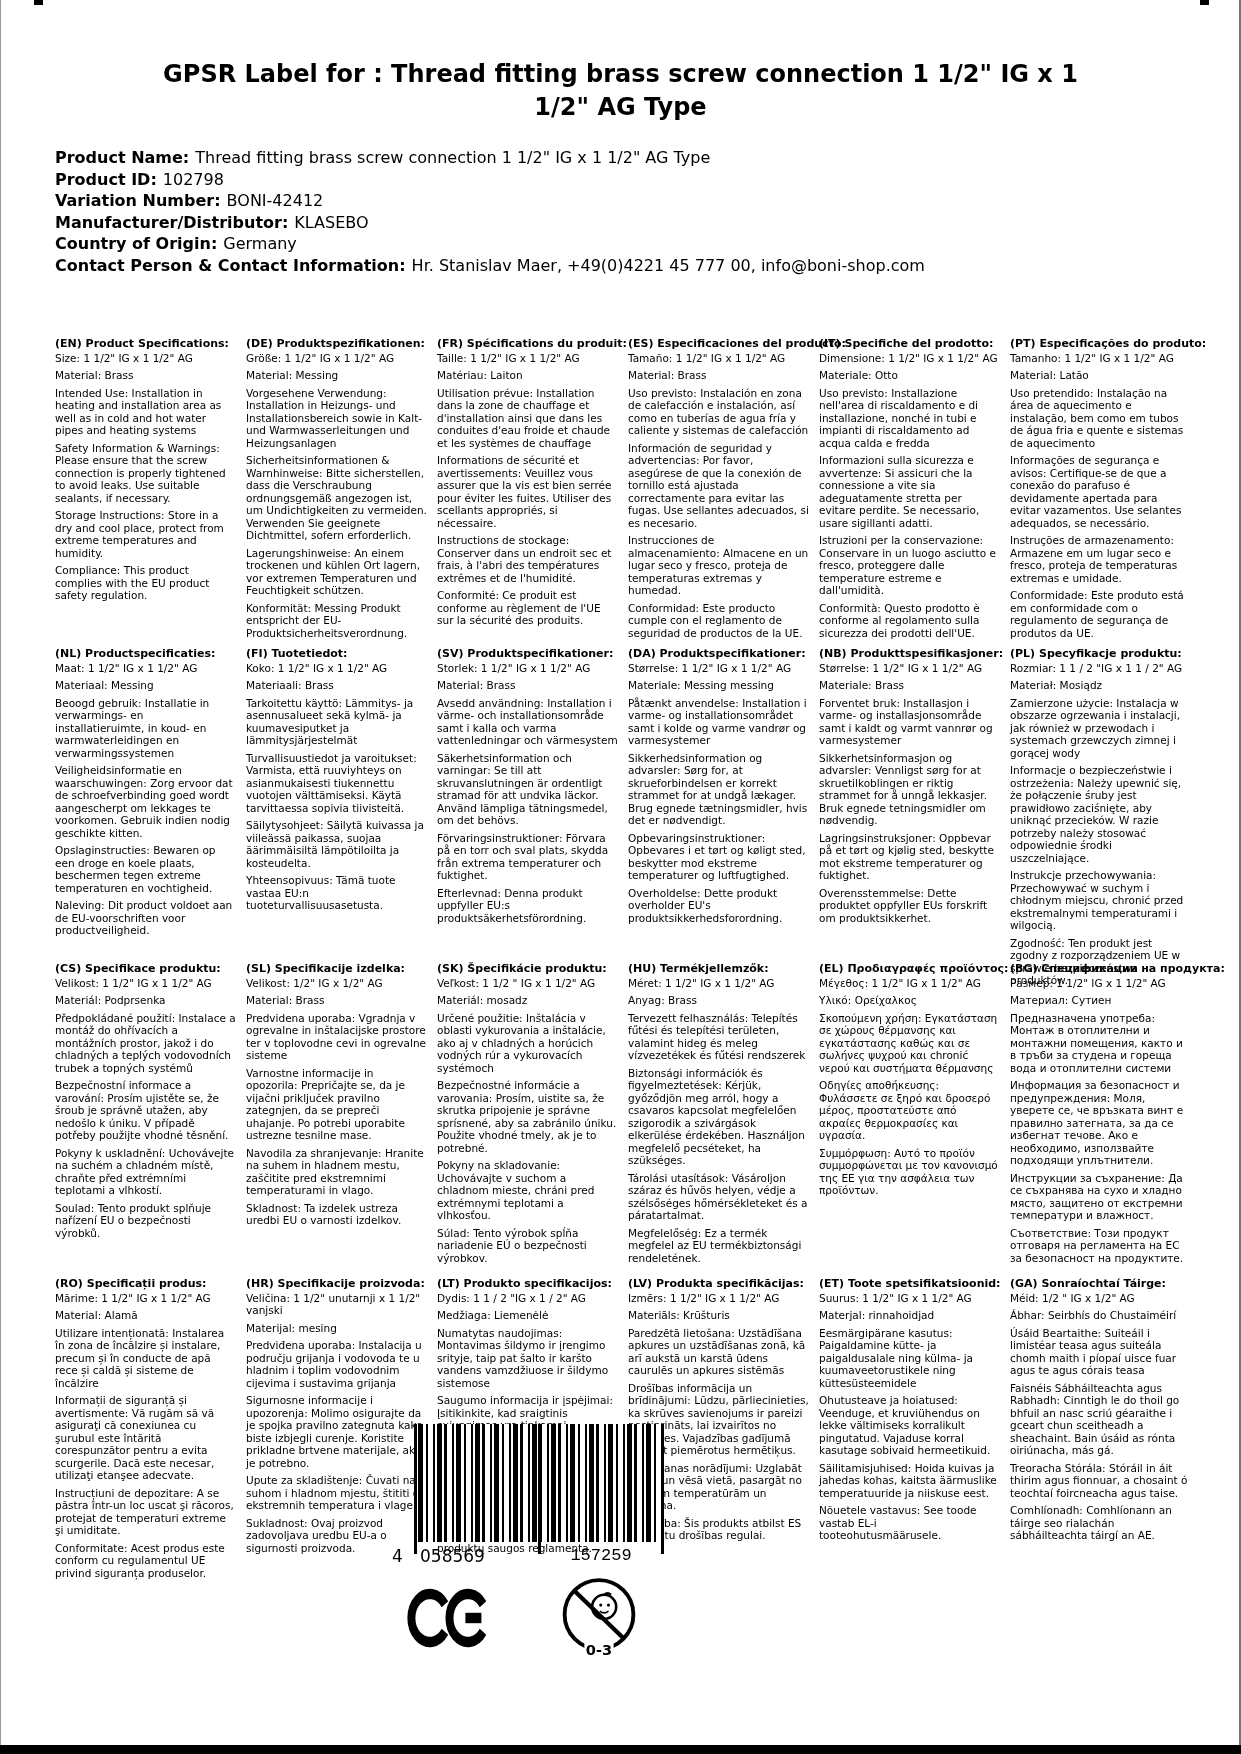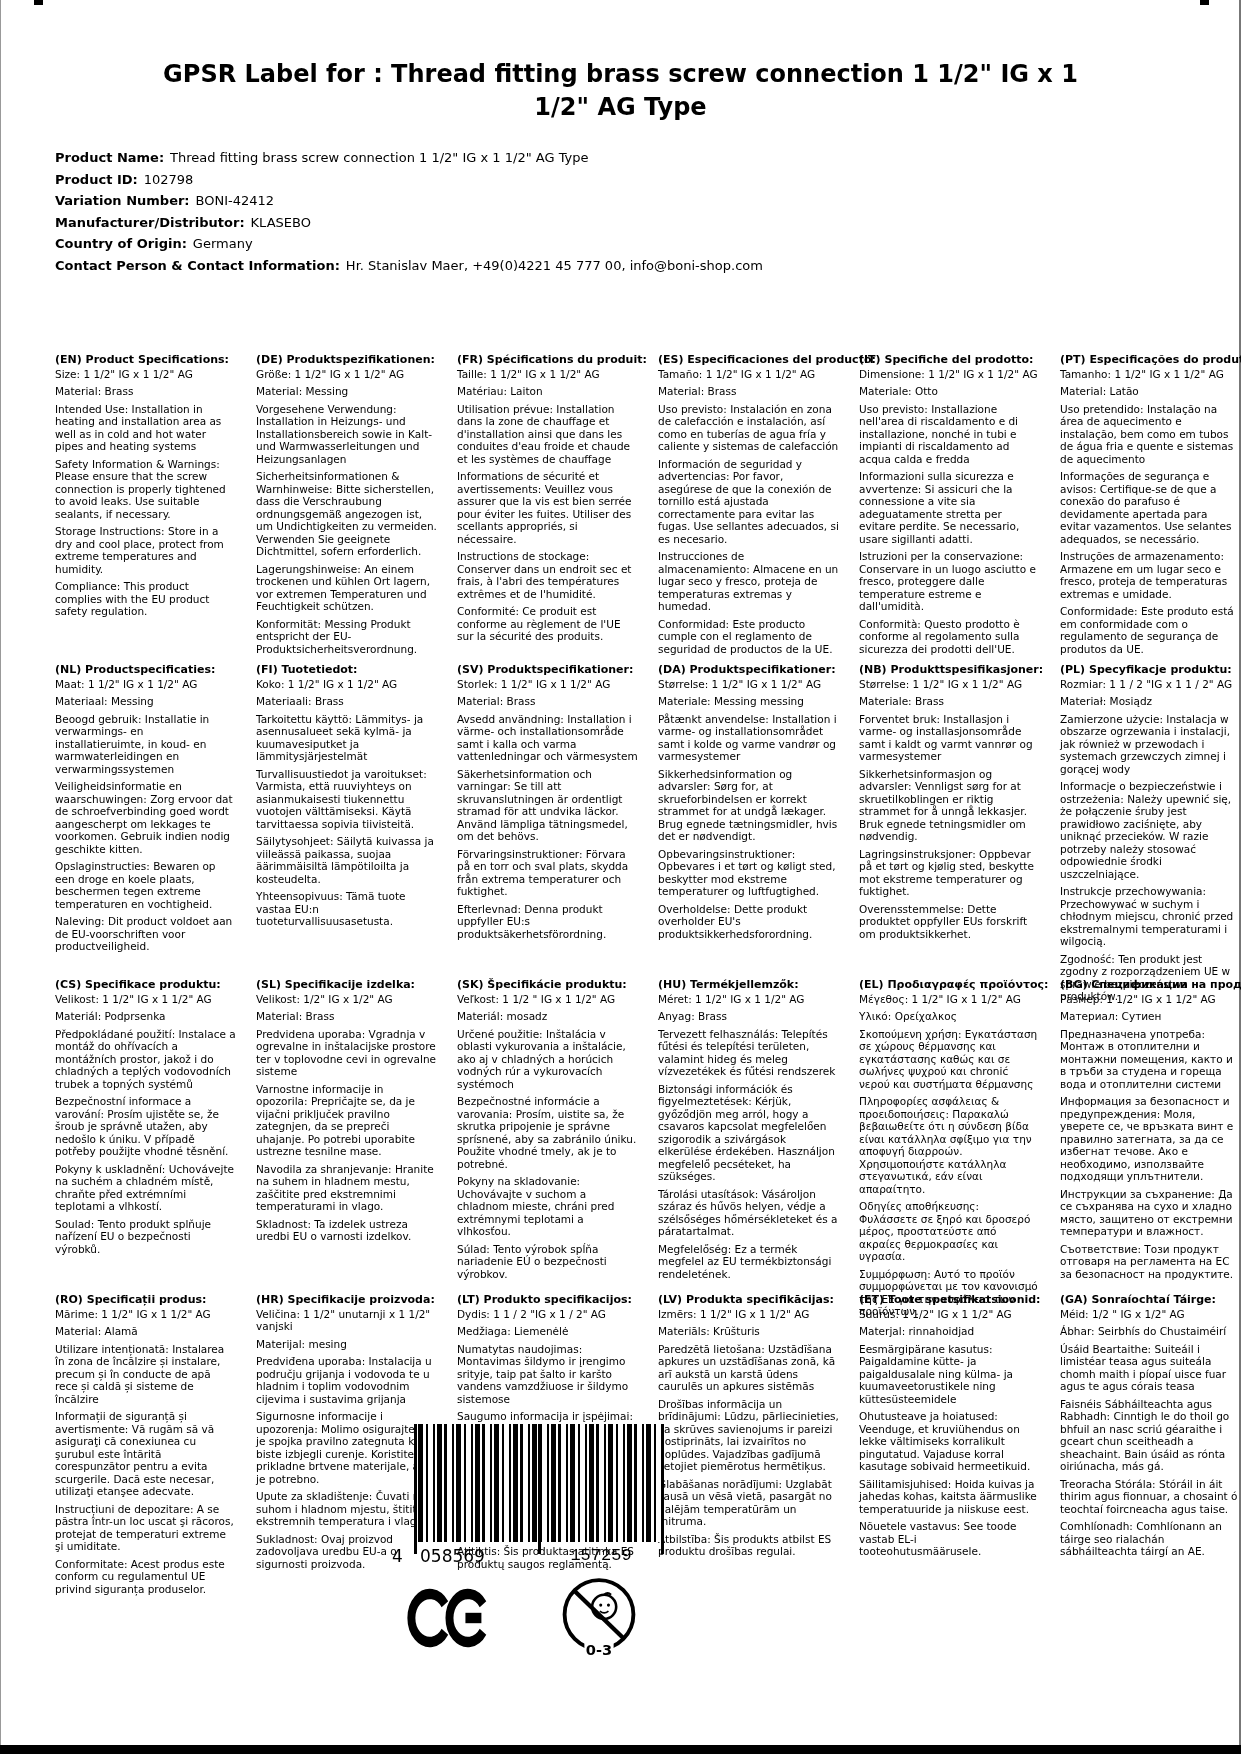--- a/index.html
+++ b/index.html
@@ -11,28 +11,28 @@
   .edge-left{position:absolute;left:0;top:0;width:1px;height:100%;background:#999;}
   .edge-right{position:absolute;right:0;top:0;width:2px;height:100%;background:#777;}
   .edge-bottom{position:absolute;left:0;bottom:0;width:100%;height:9px;background:#000;}
   .tick{position:absolute;top:0;width:9px;height:5px;background:#000;}
   .tick.tl{left:34px;} .tick.tr{left:1200px;}
 
   .doc-title{
     position:absolute;top:50px;left:0;right:0;margin:8px auto;max-width:960px;
     text-align:center;font-size:24px;font-weight:bold;line-height:33px;
   }
-  .product-info{position:absolute;top:147px;left:55px;font-size:13px;}
+  .product-info{position:absolute;top:147px;left:55px;font-size:16px;}
   .pi-row{line-height:21.5px;white-space:nowrap;}
   .pi-label{font-weight:bold;}
   .pi-value{font-weight:normal;margin-left:6px;}
 
   .specs{
-    position:absolute;top:354px;left:55px;width:1136px;
-    display:grid;grid-template-columns:repeat(6,181px);column-gap:20px;
+    position:absolute;top:338px;left:55px;width:1136px;
+    display:grid;grid-template-columns:repeat(6,181px);column-gap:10px;
     grid-template-rows:310px 315px 315px auto;
   }
   .spec{font-size:10.5px;line-height:12.5px;}
   .spec-h{font-weight:bold;font-size:11px;white-space:nowrap;margin:0 0 1px 0;}
   .spec p{margin:0 0 5px 0;overflow-wrap:break-word;}
 
   .barcode{position:absolute;left:392px;top:1424px;width:276px;}
   .bars{
     position:relative;margin-left:22px;width:250px;height:118px;
     background:repeating-linear-gradient(90deg,
@@ -213,21 +213,20 @@
       <p>Tervezett felhasználás: Telepítés fűtési és telepítési területen, valamint hideg és meleg vízvezetékek és fűtési rendszerek</p>
       <p>Biztonsági információk és figyelmeztetések: Kérjük, győződjön meg arról, hogy a csavaros kapcsolat megfelelően szigorodik a szivárgások elkerülése érdekében. Használjon megfelelő pecséteket, ha szükséges.</p>
       <p>Tárolási utasítások: Vásároljon száraz és hűvös helyen, védje a szélsőséges hőmérsékleteket és a páratartalmat.</p>
       <p>Megfelelőség: Ez a termék megfelel az EU termékbiztonsági rendeletének.</p>
     </div>
     <div class="spec">
       <div class="spec-h">(EL) Προδιαγραφές προϊόντος:</div>
       <p>Μέγεθος: 1 1/2" IG x 1 1/2" AG</p>
       <p>Υλικό: Ορείχαλκος</p>
       <p>Σκοπούμενη χρήση: Εγκατάσταση σε χώρους θέρμανσης και εγκατάστασης καθώς και σε σωλήνες ψυχρού και chronić νερού και συστήματα θέρμανσης</p>
-      <p>Πληροφορίες ασφάλειας &amp; προειδοποιήσεις: Παρακαλώ βεβαιωθείτε ότι η σύνδεση βίδα είναι κατάλληλα σφίξιμο για την αποφυγή διαρροών. Χρησιμοποιήστε κατάλληλα στεγανωτικά, εάν είναι απαραίτητο.</p>
       <p>Οδηγίες αποθήκευσης: Φυλάσσετε σε ξηρό και δροσερό μέρος, προστατεύστε από ακραίες θερμοκρασίες και υγρασία.</p>
       <p>Συμμόρφωση: Αυτό το προϊόν συμμορφώνεται με τον κανονισμό της ΕΕ για την ασφάλεια των προϊόντων.</p>
     </div>
     <div class="spec">
       <div class="spec-h">(BG) Спецификации на продукта:</div>
       <p>Размер: 1 1/2" IG x 1 1/2" AG</p>
       <p>Материал: Сутиен</p>
       <p>Предназначена употреба: Монтаж в отоплителни и монтажни помещения, както и в тръби за студена и гореща вода и отоплителни системи</p>
       <p>Информация за безопасност и предупреждения: Моля, уверете се, че връзката винт е правилно затегната, за да се избегнат течове. Ако е необходимо, използвайте подходящи уплътнители.</p>
       <p>Инструкции за съхранение: Да се съхранява на сухо и хладно място, защитено от екстремни температури и влажност.</p>

